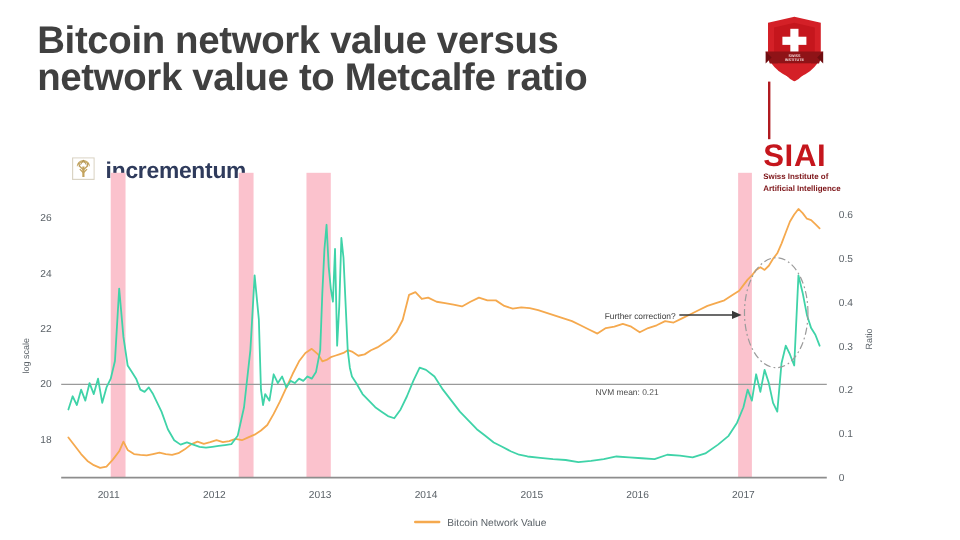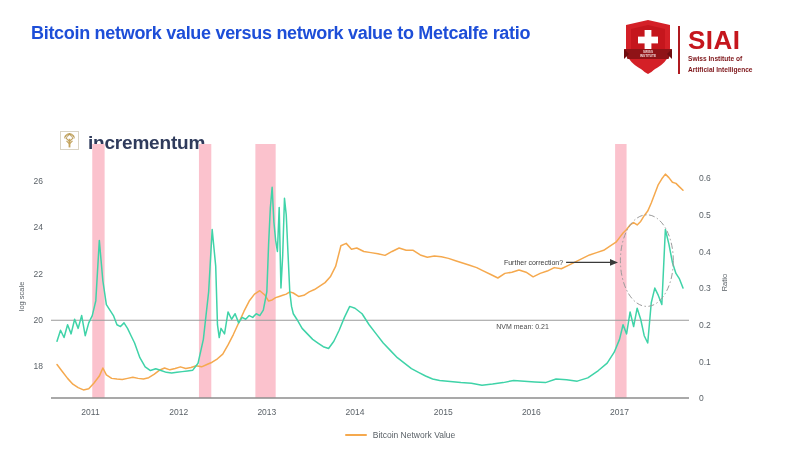--- a/index.html
+++ b/index.html
@@ -5,30 +5,30 @@
   html,body{margin:0;padding:0;}
   body{
     width:800px;height:450px;background:#ffffff;overflow:hidden;
     font-family:"Liberation Sans",sans-serif;position:relative;
   }
   .slide{position:absolute;inset:0;background:#fff;}
 
   
   .title{
     position:absolute;left:31px;top:18px;width:560px;
-    font-size:18px;line-height:31px;font-weight:bold;letter-spacing:-.3px;
-    color:#1d4ed8;
+    font-size:32px;line-height:31px;font-weight:bold;letter-spacing:-.3px;
+    color:#404040;
   }
   .source{
     position:absolute;left:31px;top:104px;
     font-size:11.5px;color:#6d4a4a;letter-spacing:.1px;
   }
 
   
-  .siai{position:absolute;right:28px;top:12px;width:150px;height:62px;display:flex;align-items:flex-end;}
+  .siai{position:absolute;right:14px;top:12px;width:150px;height:62px;display:flex;align-items:flex-start;flex-direction:column;}
   .siai .shield{width:52px;height:56px;position:relative;flex:0 0 auto;}
   .siai .divider{width:2px;height:48px;background:#b01a20;margin:0 8px 0 4px;flex:0 0 auto;}
   .siai .txt{display:flex;flex-direction:column;justify-content:center;}
   .siai .brand{font-size:26px;font-weight:bold;color:#c5161d;letter-spacing:.5px;line-height:26px;}
   .siai .sub{font-size:6.6px;color:#7d1418;line-height:8.4px;font-weight:bold;margin-top:2px;}
 
   
   .increm{position:absolute;left:60px;top:131px;display:flex;align-items:center;gap:9px;}
   .increm .word{font-size:19px;font-weight:bold;color:#2f3b5c;letter-spacing:-.2px;}
 

